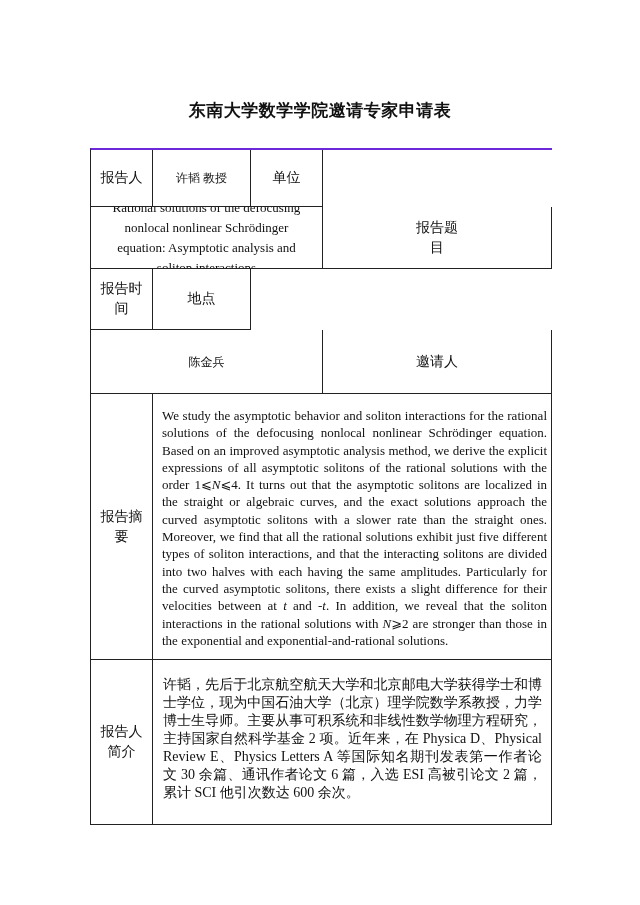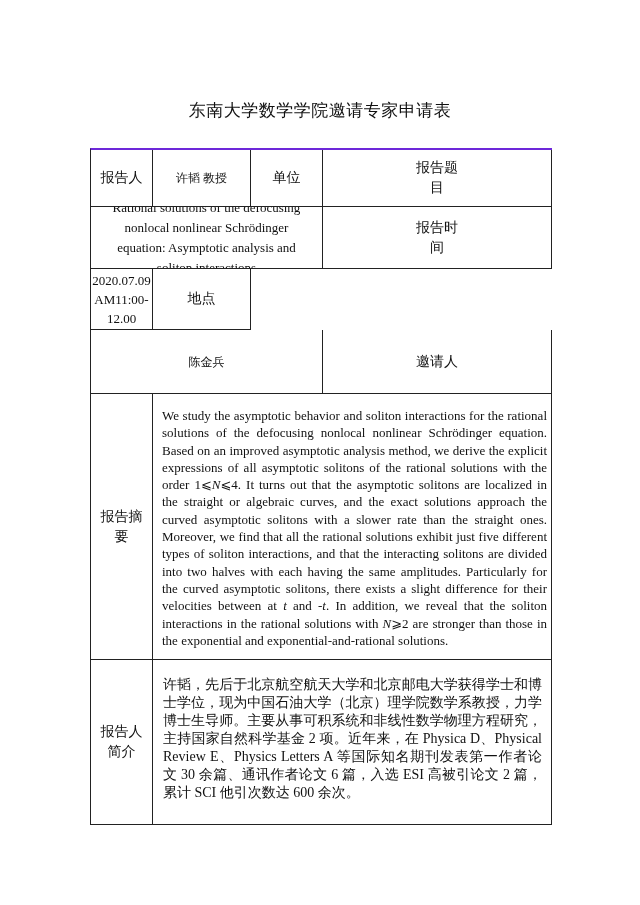--- a/index.html
+++ b/index.html
@@ -17,21 +17,21 @@
     overflow: hidden;
   }
   .doc-title {
     position: absolute;
     top: 99px;
     left: 0;
     width: 100%;
     margin: 0;
     text-align: center;
     font-family: "Liberation Sans", "DejaVu Sans", sans-serif;
-    font-weight: normal;
+    font-weight: bold;
     font-size: 17px;
     letter-spacing: 0.5px;
   }
   .form-table {
     position: absolute;
     left: 90px;
     top: 148px;
     width: 461px;
     display: grid;
     grid-template-columns: 62px 98px 72px 229px;
@@ -93,29 +93,27 @@
 <div class="page">
 
   <h1 class="doc-title">东南大学数学学院邀请专家申请表</h1>
 
   <div class="form-table">
 
     <div class="cell label-cell">报告人</div>
     <div class="cell value-cn">许韬 教授</div>
     <div class="cell label-cell">单位</div>
 
+    <div class="cell talk-title-cell span3">Rational solutions of the defocusing nonlocal nonlinear Schrödinger
+equation: Asymptotic analysis and soliton interactions</div>
     <div class="cell label-cell">报告题
 目</div>
-    <div class="cell talk-title-cell span3">Rational solutions of the defocusing nonlocal nonlinear Schrödinger
-equation: Asymptotic analysis and soliton interactions</div>
 
     <div class="cell label-cell">报告时
 间</div>
-    <div class="cell value-multiline">2020.07.09
-AM11:00-12.00</div>
     <div class="cell label-cell">地点</div>
 
     <div class="cell value-cn span3">陈金兵</div>
     <div class="cell label-cell">邀请人</div>
 
     <div class="cell label-cell">报告摘
 要</div>
     <div class="cell abstract-cell span3"><span>We study the asymptotic behavior and soliton interactions for the rational solutions of the defocusing nonlocal nonlinear Schrödinger equation. Based on an improved asymptotic analysis method, we derive the explicit expressions of all asymptotic solitons of the rational solutions with the order 1⩽</span><i>N</i><span>⩽4. It turns out that the asymptotic solitons are localized in the straight or algebraic curves, and the exact solutions approach the curved asymptotic solitons with a slower rate than the straight ones. Moreover, we find that all the rational solutions exhibit just five different types of soliton interactions, and that the interacting solitons are divided into two halves with each having the same amplitudes. Particularly for the curved asymptotic solitons, there exists a slight difference for their velocities between at </span><i>t</i><span> and -</span><i>t</i><span>. In addition, we reveal that the soliton interactions in the rational solutions with </span><i>N</i><span>⩾2 are stronger than those in the exponential and exponential-and-rational solutions.</span></div>
 
     <div class="cell label-cell">报告人

